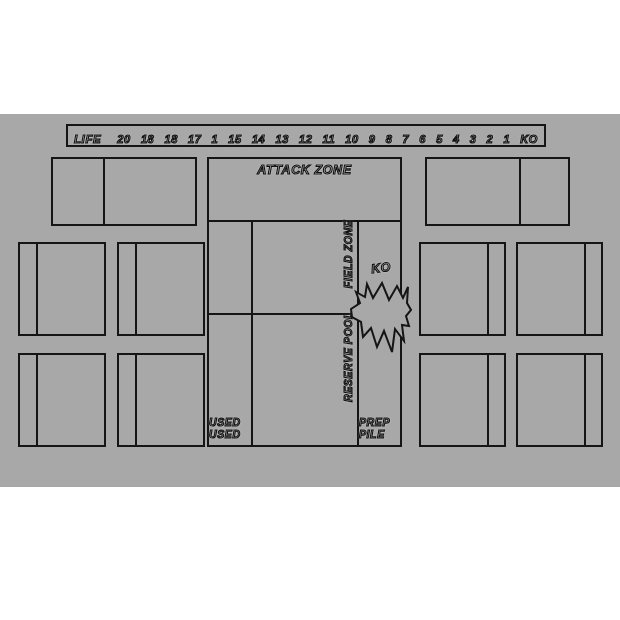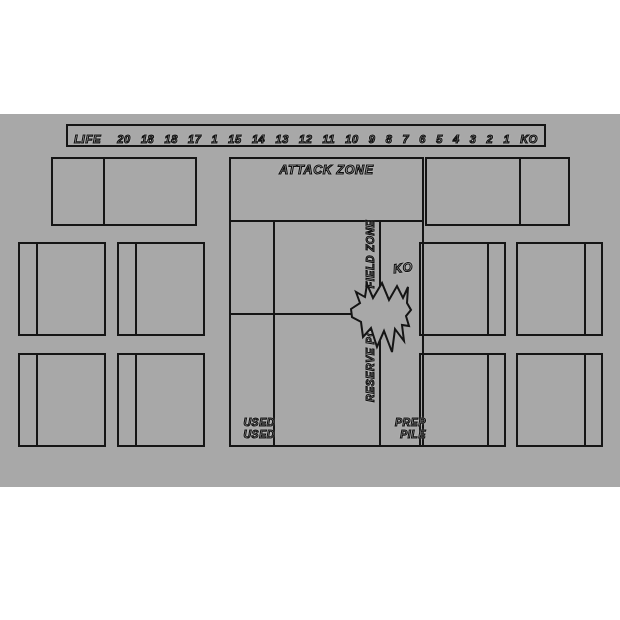--- a/index.html
+++ b/index.html
@@ -25,21 +25,21 @@
   .life-label { font-size:11.5px; }
   .life-values { flex:1; display:flex; justify-content:space-between; align-items:center; margin-left:16px; }
   .life-val { font-size:11px; }
 
   
   .box { position:absolute; border:2px solid #151515; background:#a8a8a8; }
   .vline { position:absolute; top:0; bottom:0; width:2px; background:#151515; }
   .hline { position:absolute; height:2px; background:#151515; }
 
   
-  .central { position:absolute; left:229px; top:43px; width:195px; height:290px;
+  .central { position:absolute; left:207px; top:43px; width:195px; height:290px;
              border:2px solid #151515; }
   .central .attack-divider { left:0; right:0; top:61px; }
   .central .col-line-1 { left:42px; top:61px; bottom:0; }
   .central .col-line-2 { left:148px; top:61px; bottom:0; }
   .central .mid-divider { left:0; width:150px; top:154px; }
 
   .cell { position:absolute; }
   .attack-cell { left:0; right:0; top:0; height:61px; }
   .leftcol-top-cell { left:0; top:63px; width:42px; height:91px; }
   .used-pile-cell { left:0; top:156px; width:42px; bottom:0; }
@@ -48,21 +48,21 @@
   .ko-cell { left:150px; top:63px; right:0; bottom:0; }
 
   .attack-label { position:absolute; left:0; right:0; top:4px; text-align:center;
                   font-size:12.5px; }
   .vlabel { position:absolute; font-size:10.5px;
             transform:translate(-50%,-50%) rotate(-90deg); }
   .field-label { left:139px; top:95px; }
   .reserve-label { left:139px; top:198px; }
   .ko-label { position:absolute; left:172px; top:109px; font-size:12.5px;
               transform:translate(-50%,-50%) rotate(-8deg); }
-  .corner-label { position:absolute; bottom:5px; text-align:right;
+  .corner-label { position:absolute; bottom:5px; text-align:left;
                   font-size:10.5px; line-height:12px; }
   .used-label { left:0; width:44px; }
   .prep-label { left:150px; width:45px; }
 
   .burst { position:absolute; left:348px; top:164px; }
 </style>
 </head>
 <body>
 
 <div class="mat">

